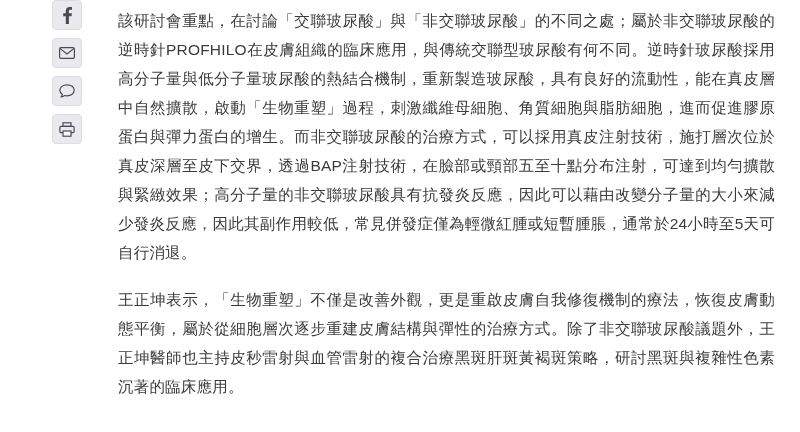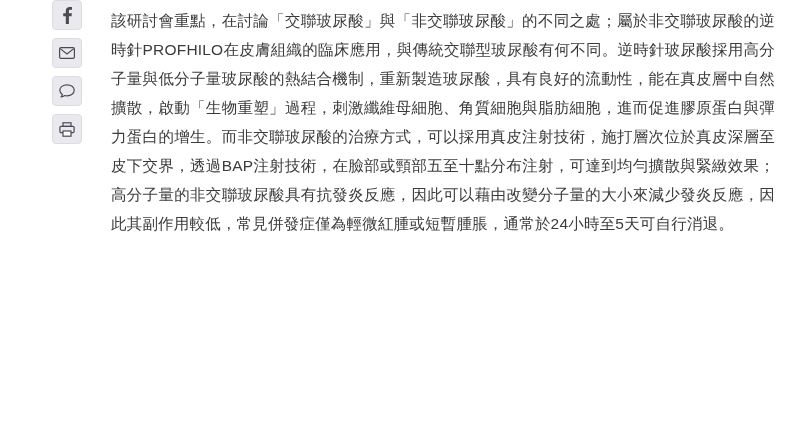--- a/index.html
+++ b/index.html
@@ -46,21 +46,21 @@
   .share-btn svg { display: block; }
 
   
   .article {
     position: absolute;
     left: 103px;
     top: 6px;
     width: 672px;
   }
   .para {
-    margin: 0 0 18px 8px;
+    margin: 0 0 18px 15px;
     font-size: 15.5px;
     line-height: 29px;
     color: #3b3b3b;
     text-align: justify;
     text-justify: inter-character;
     letter-spacing: 0.2px;
   }
   
   .para.wrap-first {
     
@@ -94,15 +94,18 @@
         <rect x="0.9" y="4.4" width="14.2" height="6.2" rx="1.2" fill="none" stroke="#4a4a55" stroke-width="1.2"></rect>
         <rect x="4" y="9" width="8" height="5.2" fill="#fff" stroke="#4a4a55" stroke-width="1.2"></rect>
       </svg>
     </div>
   </div>
 
   <div class="article" style="left: 103px;">
     <div class="para wrap-first" style="position: relative;">
       <span>該研討會重點，在討論「交聯玻尿酸」與「非交聯玻尿酸」的不同之處；屬於非交聯玻尿酸的逆時針PROFHILO在皮膚組織的臨床應用，與傳統交聯型玻尿酸有何不同。逆時針玻尿酸採用高分子量與低分子量玻尿酸的熱結合機制，重新製造玻尿酸，具有良好的流動性，能在真皮層中自然擴散，啟動「生物重塑」過程，刺激纖維母細胞、角質細胞與脂肪細胞，進而促進膠原蛋白與彈力蛋白的增生。而非交聯玻尿酸的治療方式，可以採用真皮注射技術，施打層次位於真皮深層至皮下交界，透過BAP注射技術，在臉部或頸部五至十點分布注射，可達到均勻擴散與緊緻效果；高分子量的非交聯玻尿酸具有抗發炎反應，因此可以藉由改變分子量的大小來減少發炎反應，因此其副作用較低，常見併發症僅為輕微紅腫或短暫腫脹，通常於24小時至5天可自行消退。</span>
     </div>
+    <div class="para">
+      <span>王正坤表示，「生物重塑」不僅是改善外觀，更是重啟皮膚自我修復機制的療法，恢復皮膚動態平衡，屬於從細胞層次逐步重建皮膚結構與彈性的治療方式。除了非交聯玻尿酸議題外，王正坤醫師也主持皮秒雷射與血管雷射的複合治療黑斑肝斑黃褐斑策略，研討黑斑與複雜性色素沉著的臨床應用。</span>
+    </div>
   </div>
 
 </div>
 
 </body></html>

